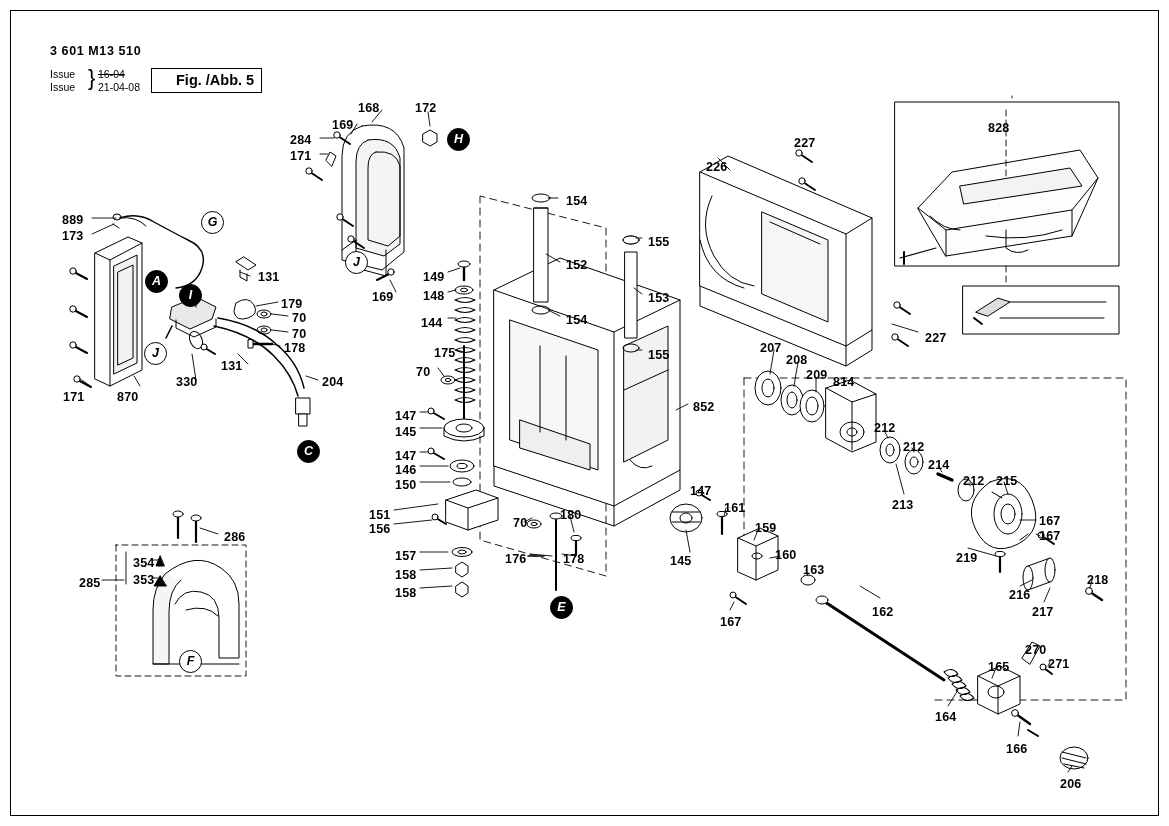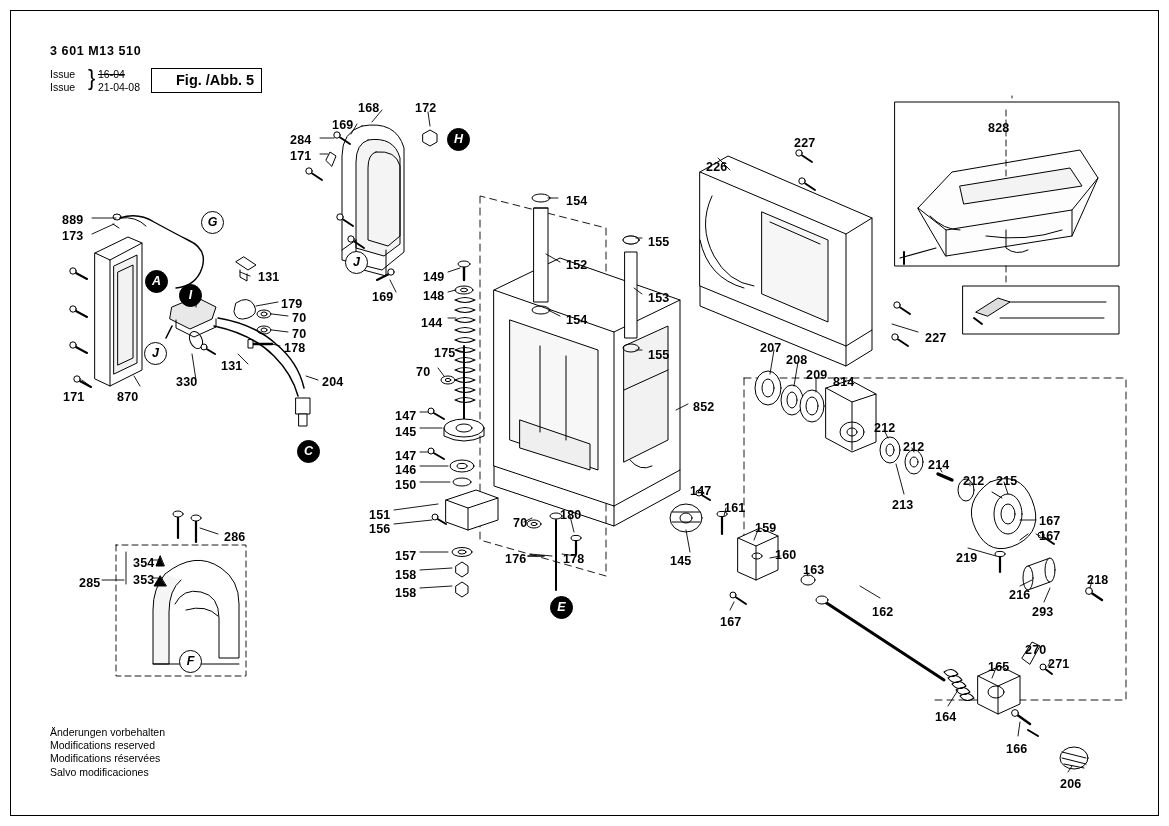--- a/index.html
+++ b/index.html
@@ -121,26 +121,20 @@
     <span>Issue</span><br>
     <span>Issue</span>
   </div>
   <div class="hdr-brace">}</div>
   <div class="hdr-dates">
     <span class="struck">16-04</span><br>
     <span>21-04-08</span>
   </div>
   <div class="fig-box">Fig. /Abb. 5</div>
 
-  <div class="footer">
-    <div>Änderungen vorbehalten</div>
-    <div>Modifications reserved</div>
-    <div>Modifications réservées</div>
-    <div>Salvo modificaciones</div>
-  </div>
 
   <svg class="art" viewBox="0 0 1169 826">
     <g fill="none" stroke="#000" stroke-width="1" stroke-linejoin="round" stroke-linecap="round">
 
       <g>
         <path d="M95 253 L128 237 L142 243 L142 370 L110 386 L95 379 Z" fill="#fff"></path>
         <path d="M95 253 L110 260 L110 386"></path>
         <path d="M110 260 L142 243"></path>
         <path d="M114 266 L137 255 L137 363 L114 374 Z" fill="#f2f2f2"></path>
         <path d="M118 272 L133 265 L133 358 L118 365 Z"></path>
@@ -618,21 +612,21 @@
       <div class="lbl" style="left: 874px; top: 421px;">212</div>
       <div class="lbl" style="left: 903px; top: 440px;">212</div>
       <div class="lbl" style="left: 928px; top: 458px;">214</div>
       <div class="lbl" style="left: 963px; top: 474px;">212</div>
       <div class="lbl" style="left: 996px; top: 474px;">215</div>
       <div class="lbl" style="left: 892px; top: 498px;">213</div>
       <div class="lbl" style="left: 956px; top: 551px;">219</div>
       <div class="lbl" style="left: 1039px; top: 514px;">167</div>
       <div class="lbl" style="left: 1039px; top: 529px;">167</div>
       <div class="lbl" style="left: 1009px; top: 588px;">216</div>
-      <div class="lbl" style="left: 1032px; top: 605px;">293</div>
+      <div class="lbl" style="left: 1032px; top: 605px;">217</div>
       <div class="lbl" style="left: 1087px; top: 573px;">218</div>
       <div class="lbl" style="left: 224px; top: 530px;">286</div>
       <div class="lbl" style="left: 133px; top: 556px;">354</div>
       <div class="lbl" style="left: 133px; top: 573px;">353</div>
       <div class="lbl" style="left: 79px; top: 576px;">285</div>
     </div>
 
 </div>
 
 </body></html>

